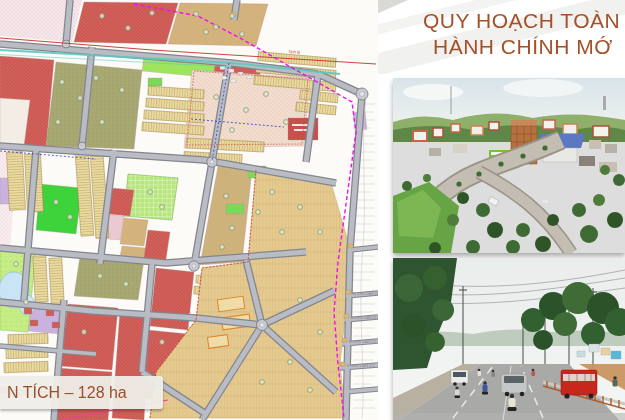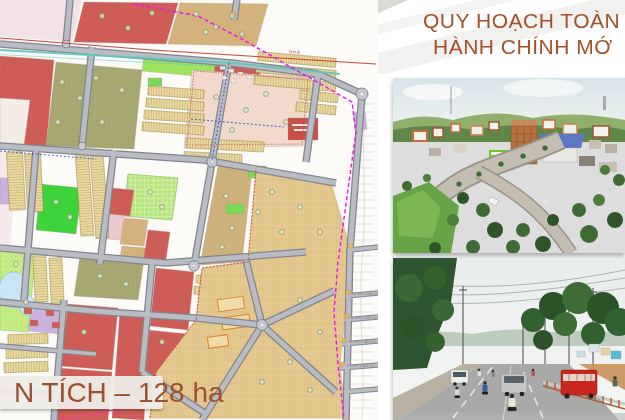--- a/index.html
+++ b/index.html
@@ -21,21 +21,21 @@
             clip-path:polygon(0 0,100% 0,0 100%);}
   
   .photo{position:absolute;left:393px;width:232px;overflow:hidden;
          box-shadow:0 3px 5px rgba(0,0,0,.35);background:#ddd;}
   .photo-1{top:78px;height:175px;}
   .photo-2{top:258px;height:162px;}
   
   .area-banner{position:absolute;left:0;top:376px;width:163px;height:33px;z-index:6;
     background:rgba(238,237,232,.95);border-radius:0 3px 3px 0;
     box-shadow:0 2px 3px rgba(0,0,0,.28);display:flex;align-items:center;}
-  .area-banner span{color:#9C4F2C;font-size:28px;white-space:nowrap;margin-left:14px;}
+  .area-banner span{color:#9C4F2C;font-size:16px;white-space:nowrap;margin-left:7px;}
 </style>
 </head>
 <body>
 
 <div class="slide">
 
   <div class="map-panel">
   <svg width="378" height="420" viewBox="0 0 378 420">
     <defs>
       <pattern id="redh" width="3.5" height="3.5" patternUnits="userSpaceOnUse">

